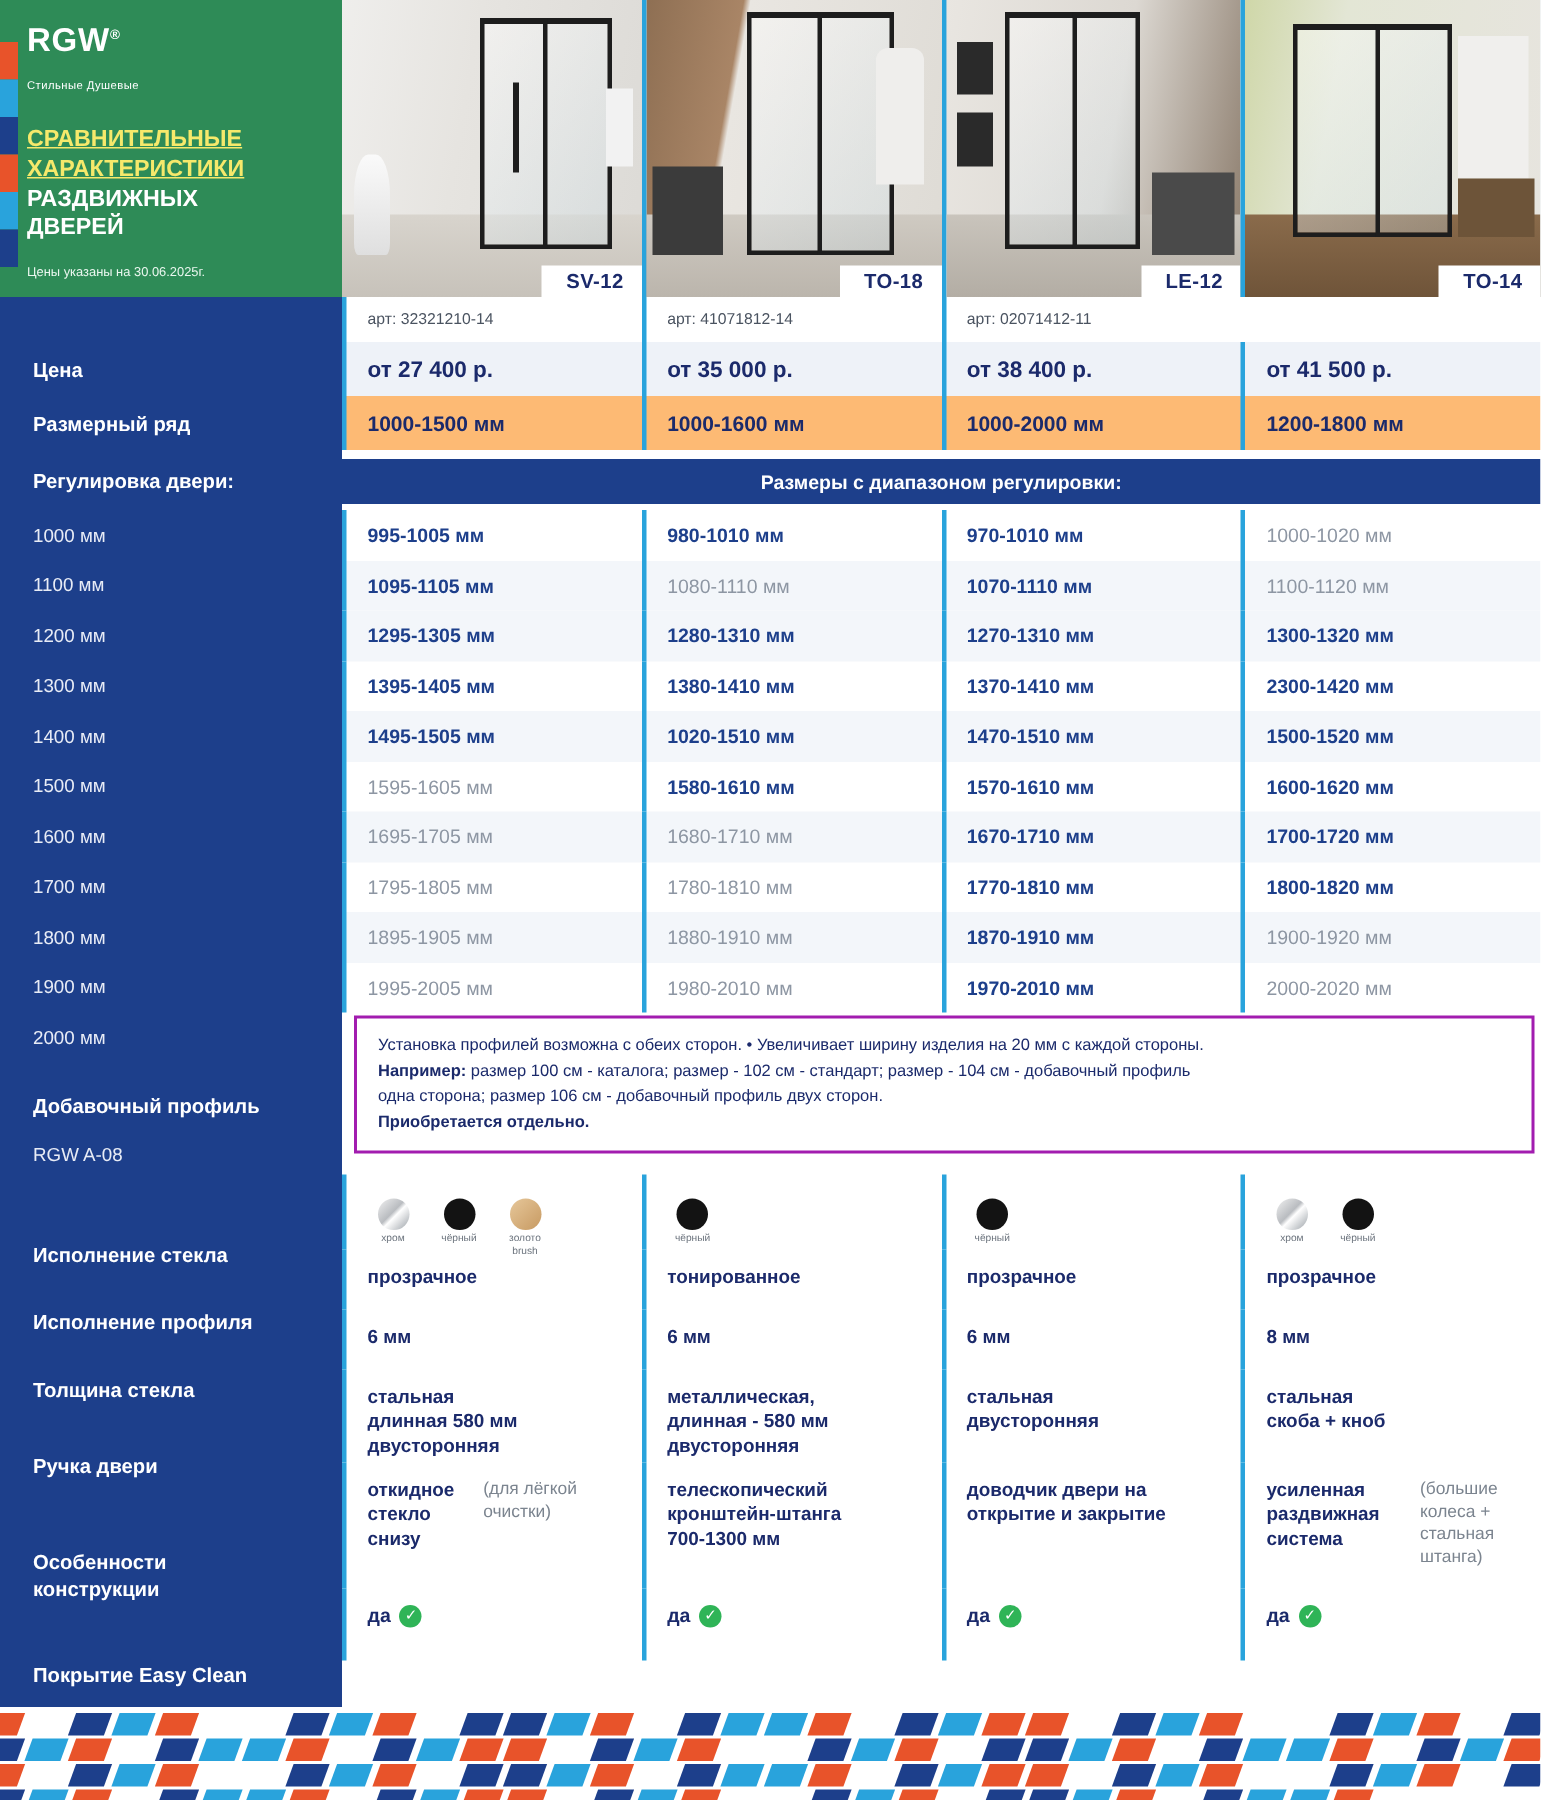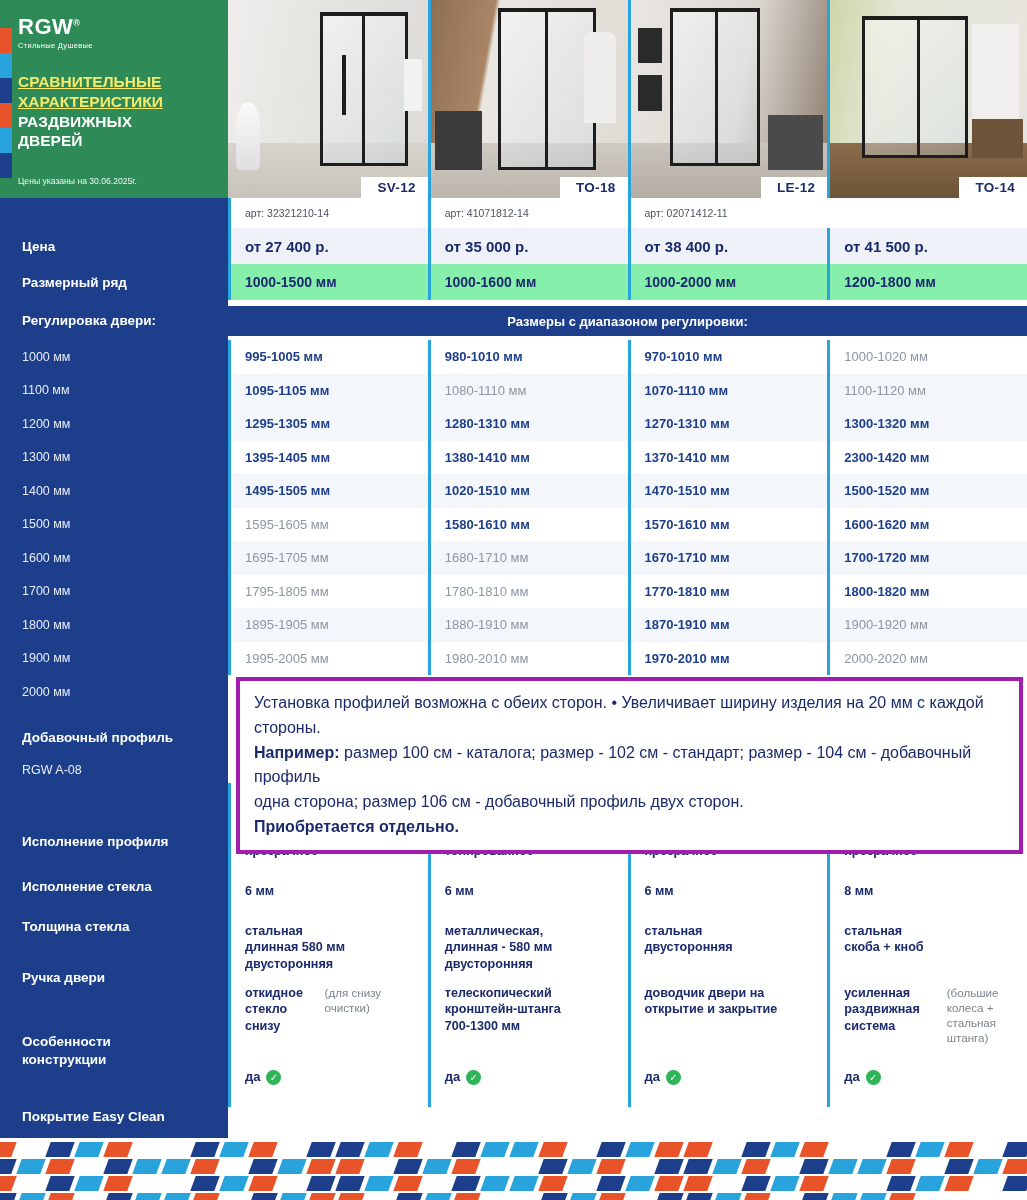--- a/index.html
+++ b/index.html
@@ -13,21 +13,21 @@
 
   
   .header { display: flex; height: 198px; width: 1027px; }
   .brand {
     width: 228px; background: #2e8b57; position: relative;
     color: #ffffff; padding: 14px 4px 0 18px;
   }
   .brand .logo-row { display: flex; align-items: flex-start; gap: 6px; }
   .brand .logo-text { font-size: 22px; font-weight: bold; letter-spacing: .5px; }
   .brand .logo-reg { font-size: 9px; vertical-align: super; }
-  .brand .logo-sub { font-size: 7.5px; letter-spacing: .3px; margin-top: 1px; }
+  .brand .logo-sub { font-size: 7.5px; letter-spacing: .3px; margin-top: 12px; }
   .brand .title { margin-top: 22px; line-height: 1.28; }
   .brand .t1 { font-size: 15.5px; font-weight: bold; color: #f6e96b; text-decoration: underline; }
   .brand .t2 { font-size: 15.5px; font-weight: bold; color: #ffffff; }
   .brand .note { position: absolute; left: 18px; bottom: 12px; font-size: 8.6px; color: #eaf7ef; }
   .brand .colorbar { position: absolute; left: 0; top: 28px; width: 12px; height: 150px; }
   .brand .colorbar div { width: 12px; height: 25px; }
 
   .photos { display: flex; flex: 1; }
   .photo {
     position: relative; width: 199.75px; border-left: 3px solid #29a3dc;
@@ -66,33 +66,33 @@
     width: 199.75px; border-left: 3px solid #29a3dc; display: flex;
     align-items: center; padding-left: 14px; font-size: 13px; color: #8d96a3;
   }
   .cell.on { color: #1d3f8b; font-weight: bold; }
   .cell.art { font-size: 10.5px; color: #4a5360; }
   .cell.price { font-size: 15px; font-weight: bold; color: #1b2a6b; }
   .cell.size { font-size: 14px; font-weight: bold; color: #1b2a6b; }
 
   .artrow { height: 30px; background: #ffffff; }
   .pricerow { height: 36px; background: #eef2f8; }
-  .sizerow { height: 36px; background: #86efac; }
+  .sizerow { height: 36px; background: #fdba74; }
   .adjhead { height: 40px; }
   .dimrow { height: 33.5px; }
   .dimrow.alt { background: #f3f6fa; }
 
   .adjbar {
     position: absolute; left: 0; right: 0;
     background: #1d3f8b; color: #ffffff; font-weight: bold; font-size: 13px;
     display: flex; align-items: center; justify-content: center;
   }
   .notebox {
-    position: absolute; background: #ffffff; border: 4px solid #a21caf;
-    padding: 10px 14px; font-size: 16px; color: #1b2a6b; line-height: 1.55;
+    position: absolute; background: #ffffff; border: 2px solid #a21caf;
+    padding: 10px 14px; font-size: 11px; color: #1b2a6b; line-height: 1.55;
   }
   .notebox b { font-weight: bold; }
 
   .specrow { background: #ffffff; }
   .specrow .cell { align-items: flex-start; padding-top: 10px; line-height: 1.3; }
   .sp-val { color: #1b2a6b; font-weight: bold; font-size: 12.6px; }
   .sp-sub { color: #7b848f; font-weight: normal; font-size: 11.6px; }
 
   .finish-dots { display: flex; gap: 10px; padding-top: 6px; }
   .fd { text-align: center; width: 34px; }
@@ -214,22 +214,22 @@
           <div class="lab n" style="height: 33.5px;">1400 мм</div>
           <div class="lab n" style="height: 33.5px;">1500 мм</div>
           <div class="lab n" style="height: 33.5px;">1600 мм</div>
           <div class="lab n" style="height: 33.5px;">1700 мм</div>
           <div class="lab n" style="height: 33.5px;">1800 мм</div>
           <div class="lab n" style="height: 33.5px;">1900 мм</div>
           <div class="lab n" style="height: 33.5px;">2000 мм</div>
         </div>
       <div class="lab b" style="height:40px;align-items:flex-end;padding-bottom:4px">Добавочный профиль</div>
       <div class="lab n" style="height:68px;align-items:flex-start;padding-top:14px">RGW A-08</div>
+      <div class="lab b" style="height:40px">Исполнение стекла</div>
       <div class="lab b" style="height:50px">Исполнение профиля</div>
-      <div class="lab b" style="height:40px">Исполнение стекла</div>
       <div class="lab b" style="height:40px">Толщина стекла</div>
       <div class="lab b" style="height:62px">Ручка двери</div>
       <div class="lab b" style="height:84px;white-space:pre-line;line-height:1.3">Особенности
 конструкции</div>
       <div class="lab b" style="height:48px">Покрытие Easy Clean</div>
     </div>
 
     <div class="cols">
       <div class="row artrow" id="row-art">
           <div class="cell art">арт: 32321210-14</div>
@@ -416,21 +416,21 @@
           </div>
           <div class="cell ">
             <div class="sp-val" style="white-space: pre-line;">стальная
 скоба + кноб</div>
           </div>
         </div>
       <div class="row specrow" id="row-features" style="height:84px">
           <div class="cell ">
             <div class="sp-val" style="white-space: pre-line;">откидное
 стекло снизу</div>
-            <div class="sp-sub" style="white-space: pre-line;">(для снизу очистки)</div>
+            <div class="sp-sub" style="white-space: pre-line;">(для лёгкой очистки)</div>
           </div>
           <div class="cell ">
             <div class="sp-val" style="white-space: pre-line;">телескопический
 кронштейн-штанга
 700-1300 мм</div>
           </div>
           <div class="cell ">
             <div class="sp-val" style="white-space: pre-line;">доводчик двери на
 открытие и закрытие</div>
           </div>

